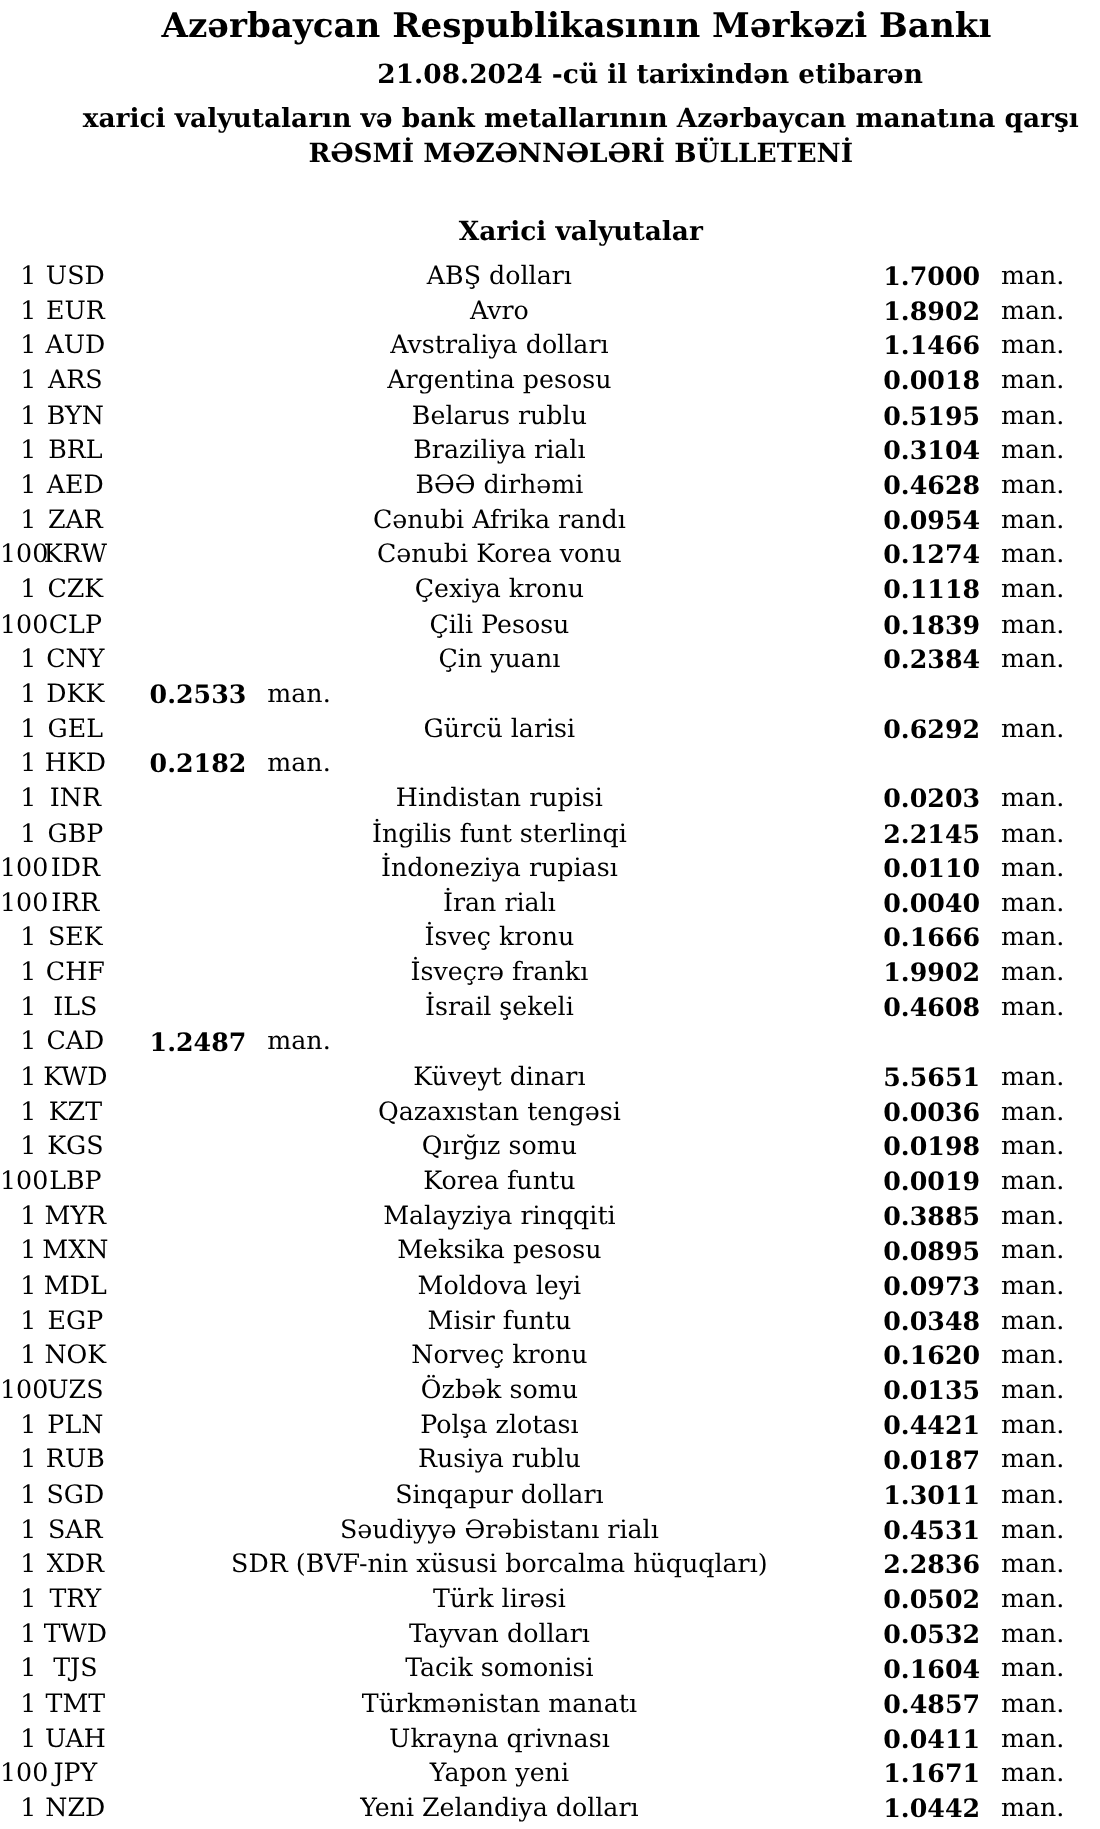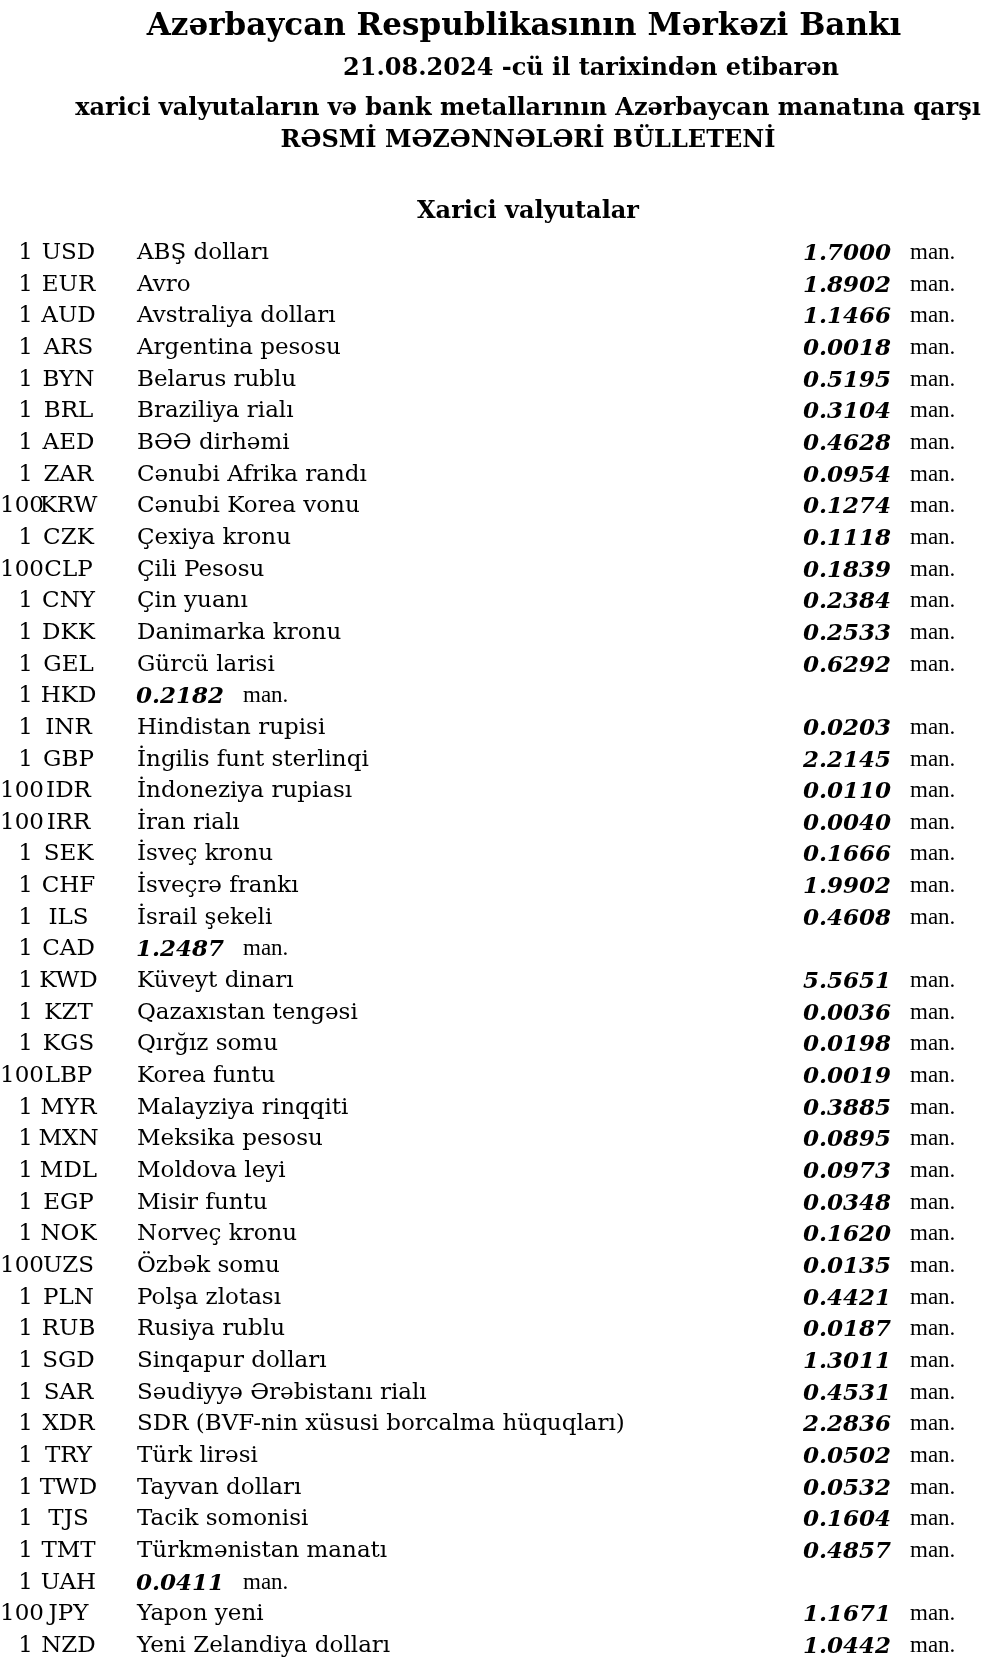--- a/index.html
+++ b/index.html
@@ -34,24 +34,24 @@
   }
   .row {
     display: flex;
     height: 31.66px;
     line-height: 31.66px;
     font-size: 23px;
     white-space: nowrap;
   }
   .c-qty  { width: 33px;  text-align: right; flex: none; }
   .c-code { width: 71px;  text-align: center; flex: none; }
-  .c-name { flex: 1; padding-left: 33px; overflow: hidden; }
+  .c-name { flex: 1; padding-left: 33px; overflow: hidden; text-align: center; }
   .c-rate { width: 120px; text-align: right; flex: none;
-            font-weight: bold; font-style: italic; }
-  .c-man  { width: 109px; padding-left: 19px; flex: none; box-sizing: border-box; font-family: Liberation Serif, serif; }
+            font-weight: bold; }
+  .c-man  { width: 109px; padding-left: 19px; flex: none; box-sizing: border-box; }
 </style>
 </head>
 <body>
 
 <div class="hline" id="doc-title">Azərbaycan Respublikasının Mərkəzi Bankı</div>
 
 <div class="hline" id="doc-date">21.08.2024 -cü il tarixindən etibarən</div>
 
 <div class="hline" id="doc-subtitle">xarici valyutaların və bank metallarının Azərbaycan manatına qarşı</div>
 
@@ -152,21 +152,20 @@
     <span class="c-qty">1</span>
     <span class="c-code">CNY</span>
     <span class="c-name">Çin yuanı</span>
     <span class="c-rate">0.2384</span>
     <span class="c-man">man.</span>
   </div>
 
   <div class="row">
     <span class="c-qty">1</span>
     <span class="c-code">DKK</span>
-    <span class="c-name">Danimarka kronu</span>
     <span class="c-rate">0.2533</span>
     <span class="c-man">man.</span>
   </div>
 
   <div class="row">
     <span class="c-qty">1</span>
     <span class="c-code">GEL</span>
     <span class="c-name">Gürcü larisi</span>
     <span class="c-rate">0.6292</span>
     <span class="c-man">man.</span>
@@ -390,20 +389,21 @@
     <span class="c-qty">1</span>
     <span class="c-code">TMT</span>
     <span class="c-name">Türkmənistan manatı</span>
     <span class="c-rate">0.4857</span>
     <span class="c-man">man.</span>
   </div>
 
   <div class="row">
     <span class="c-qty">1</span>
     <span class="c-code">UAH</span>
+    <span class="c-name">Ukrayna qrivnası</span>
     <span class="c-rate">0.0411</span>
     <span class="c-man">man.</span>
   </div>
 
   <div class="row">
     <span class="c-qty">100</span>
     <span class="c-code">JPY</span>
     <span class="c-name">Yapon yeni</span>
     <span class="c-rate">1.1671</span>
     <span class="c-man">man.</span>

